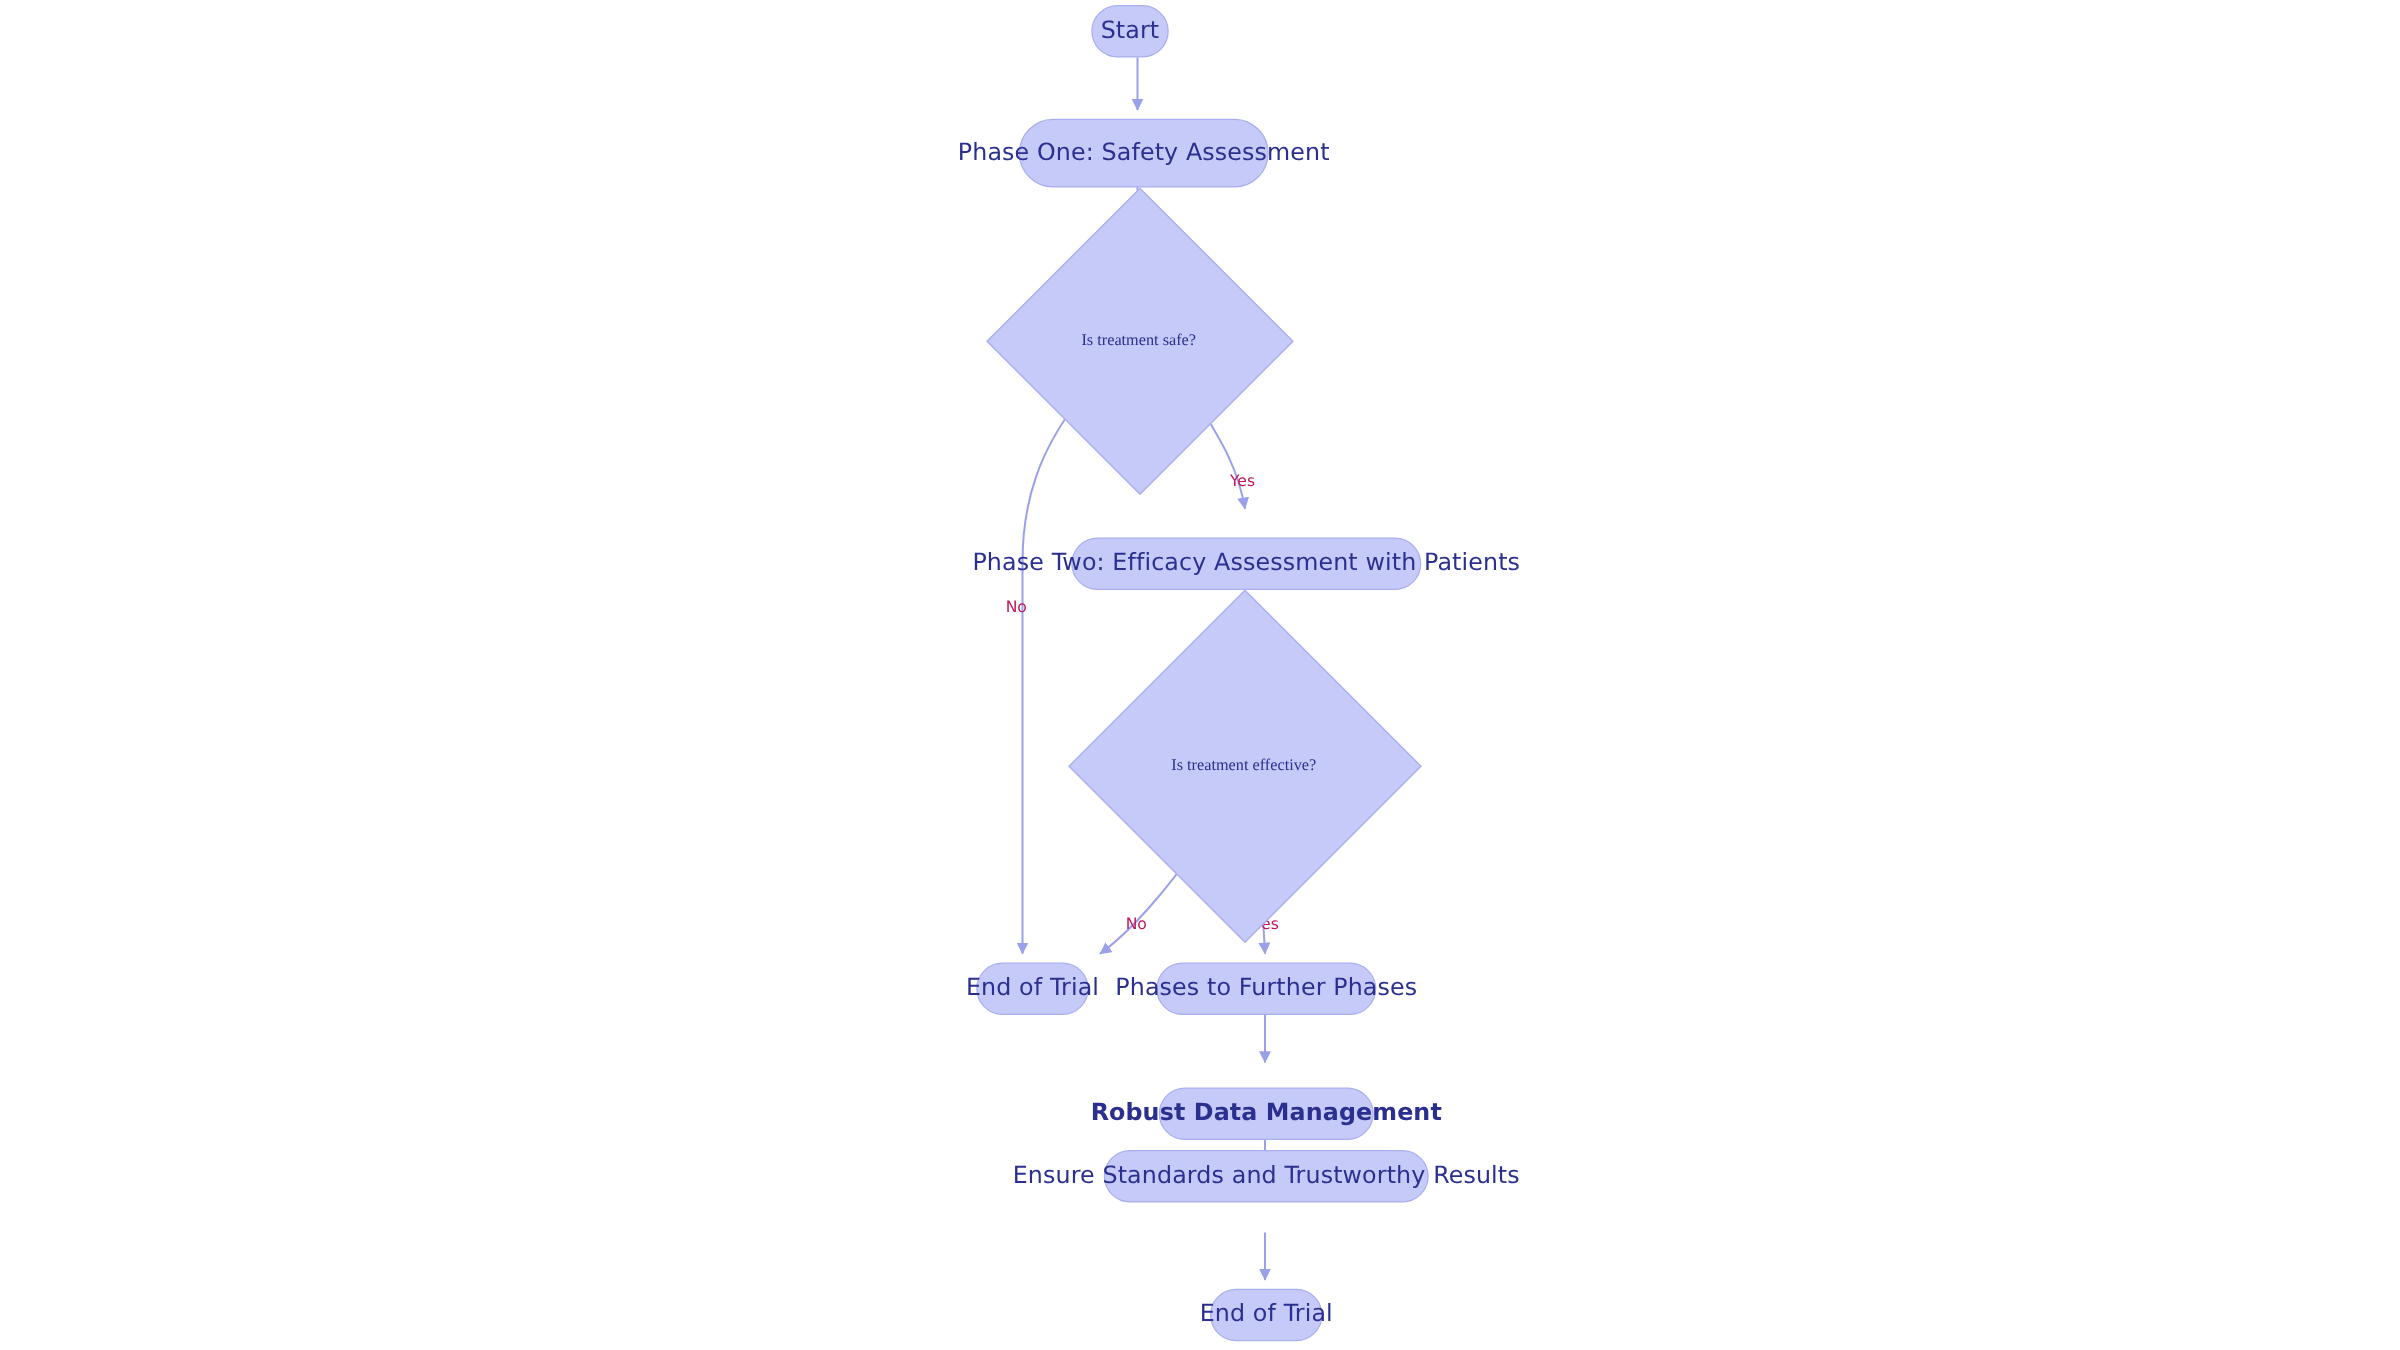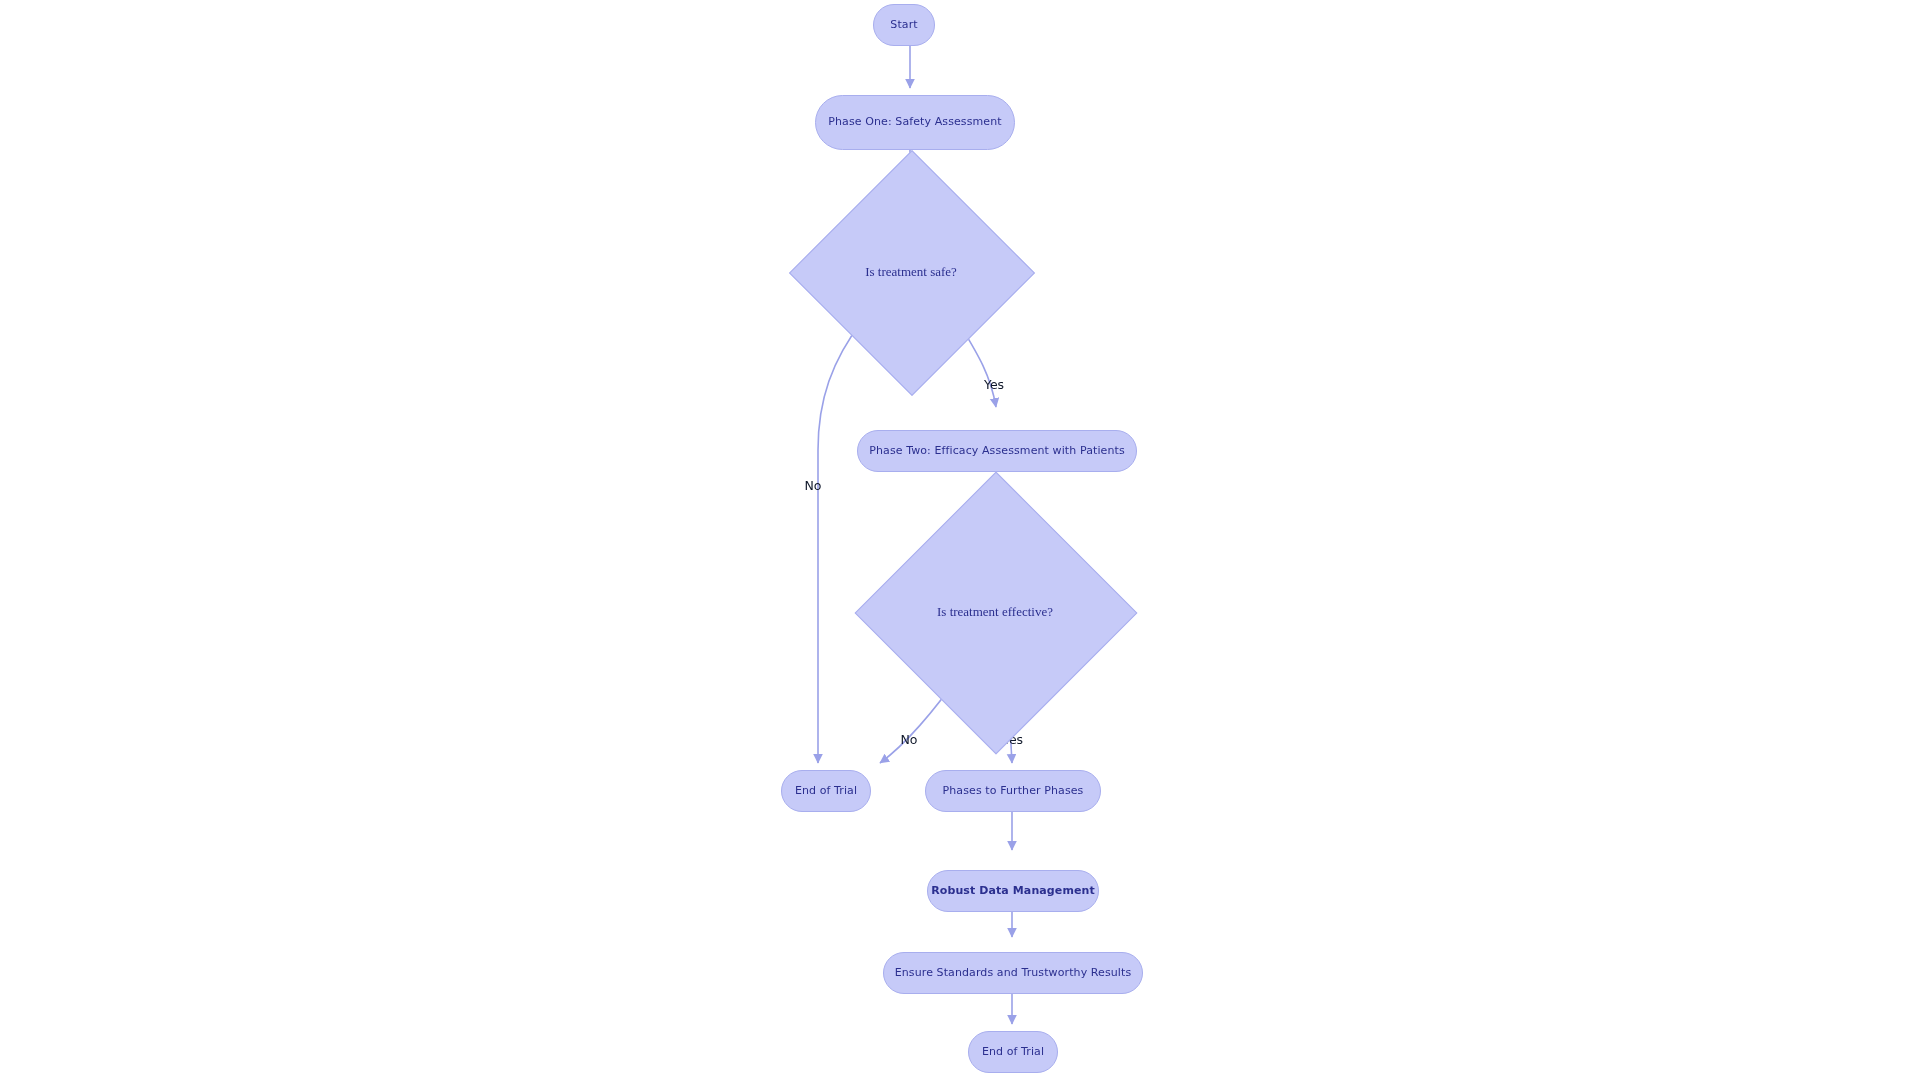--- a/index.html
+++ b/index.html
@@ -40,21 +40,21 @@
     line-height: 1.15;
     white-space: nowrap;
   }
   .node.terminal,
   .node.process {
     border-radius: 999px;
   }
   .node-label {
     display: block;
     pointer-events: none;
-    font-size: 11px;
+    font-size: 19px;
     letter-spacing: 0.1px;
     text-align: center;
   }
   .decision {
     position: absolute;
     box-sizing: border-box;
     font-family: Liberation Serif, serif;
   }
   .decision .diamond-shape {
     position: absolute;
@@ -75,21 +75,21 @@
     display: flex;
     align-items: center;
     justify-content: center;
     color: #2b2f8f;
     font-size: 13px;
     white-space: nowrap;
     pointer-events: none;
   }
   .edge-label {
     position: absolute;
-    color: #0f172a;
+    color: #be185d;
     font-size: 12.5px;
     background: transparent;
     white-space: nowrap;
     transform: translate(-50%, -50%);
   }
 </style>
 </head>
 <body>
 
 <div id="flow-root">
@@ -141,21 +141,21 @@
       </div>
       <div class="node terminal" style="left: 781px; top: 770px; width: 90px; height: 42px;">
         <span class="node-label">End of Trial</span>
       </div>
       <div class="node process" style="left: 925px; top: 770px; width: 176px; height: 42px;">
         <span class="node-label">Phases to Further Phases</span>
       </div>
       <div class="node process" style="left: 927px; top: 870px; width: 172px; height: 42px; font-weight: bold;">
         <span class="node-label">Robust Data Management</span>
       </div>
-      <div class="node process" style="left: 883px; top: 952px; width: 260px; height: 42px;">
+      <div class="node process" style="left: 883px; top: 920px; width: 260px; height: 42px;">
         <span class="node-label">Ensure Standards and Trustworthy Results</span>
       </div>
       <div class="node terminal" style="left: 968px; top: 1031px; width: 90px; height: 42px;">
         <span class="node-label">End of Trial</span>
       </div>
     </div>
 
 </div>
 
 </body></html>

